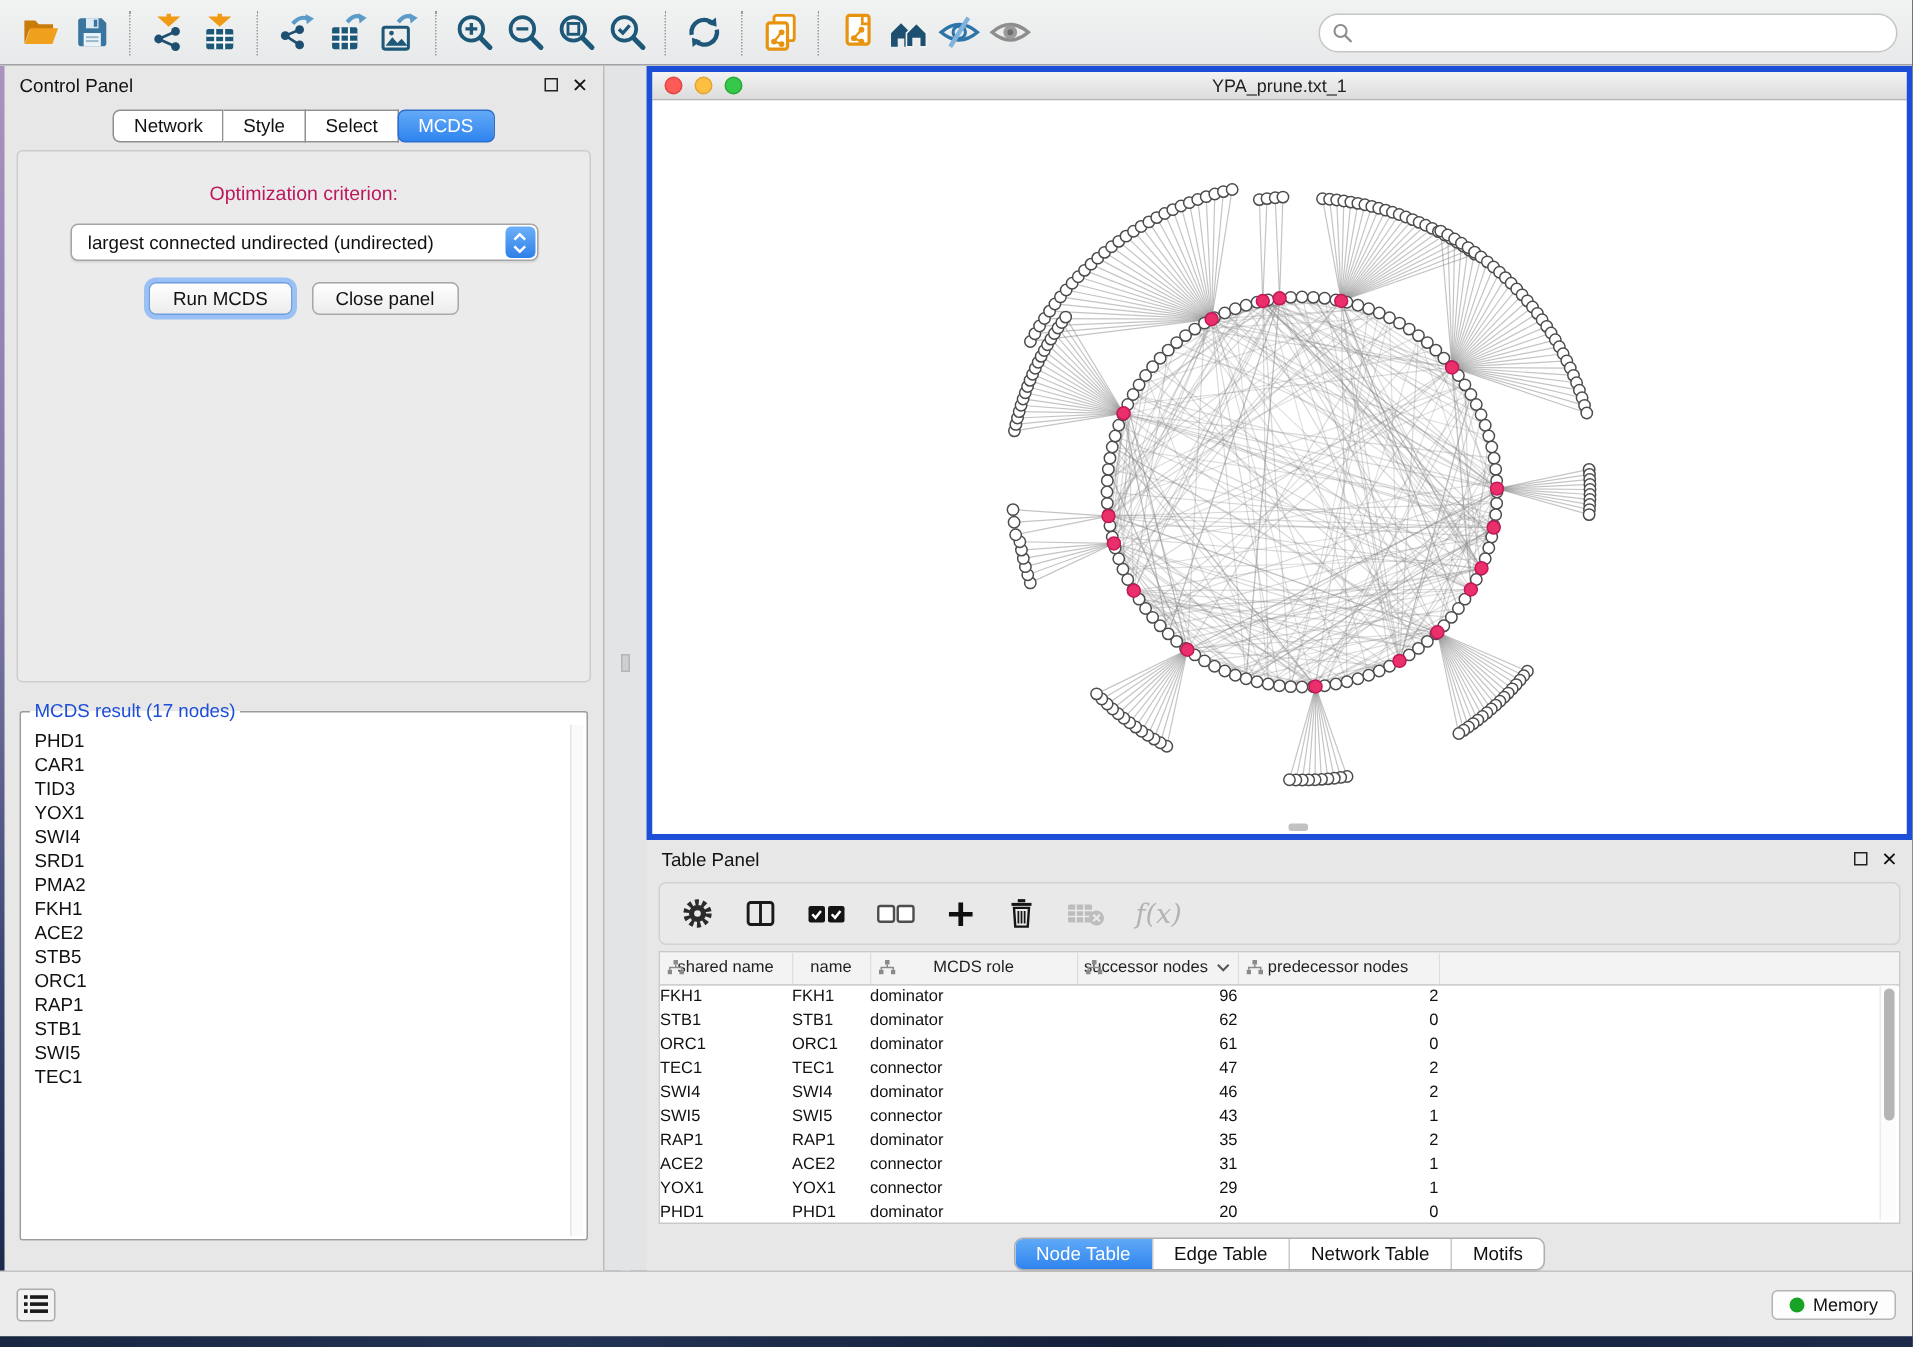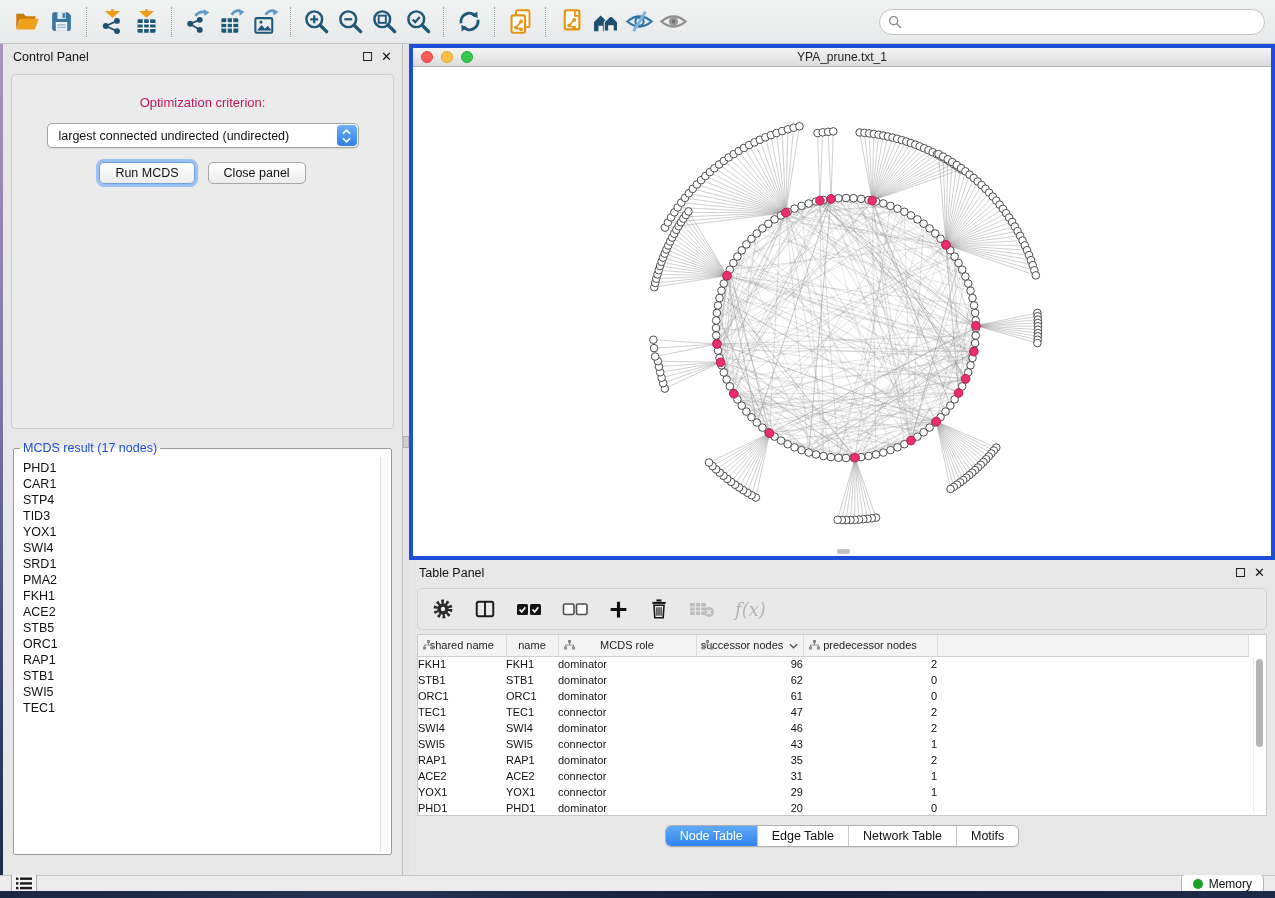--- a/index.html
+++ b/index.html
@@ -8,21 +8,21 @@
   .app{width:1275px;height:898px;display:flex;flex-direction:column;position:relative;}
 
   
   .toolbar{height:44px;background:linear-gradient(#f1f2f2,#e8e9ea);border-bottom:1px solid #c2c2c2;display:flex;align-items:center;padding:0 10px;flex:none;}
   .tbtn{width:34px;height:34px;display:flex;align-items:center;justify-content:center;border-radius:4px;flex:none;}
   .tsep{width:1px;height:30px;border-left:1px dotted #9a9a9a;margin:0 8px;flex:none;}
   .searchbox{margin-left:auto;width:386px;height:26px;background:#fff;border:1px solid #c6c6c6;border-radius:13px;display:flex;align-items:center;padding:0 8px;gap:5px;}
   .searchbox input{border:none;outline:none;flex:1;font-size:12px;font-family:inherit;background:transparent;}
 
   
-  .main{flex:1;display:flex;background:#e3e4e5;padding-left:3px;position:relative;min-height:0;}
+  .main{flex:1;display:flex;background:#e3e4e5;padding-left:3px;position:relative;min-height:0;gap:11px;}
   .wallstrip-left{position:absolute;left:0;top:0;bottom:0;width:3px;background:linear-gradient(#ab93c0,#7b74a5 45%,#32406b 80%,#1c2a4c);}
 
   
   .cpanel{width:400px;flex:none;background:#e7e7e7;border-right:1px solid #bcbcbc;display:flex;flex-direction:column;}
   .panel-titlebar{height:25px;display:flex;align-items:center;padding:0 10px;font-size:12.5px;color:#111;}
   .panel-titlebar .pt-icons{margin-left:auto;display:flex;gap:9px;align-items:center;}
   .float-glyph{width:9px;height:9px;border:1.6px solid #222;display:inline-block;}
   .close-glyph{font-size:13px;font-weight:bold;color:#111;line-height:9px;}
   .cp-tabs{display:flex;justify-content:center;margin-top:4px;height:22px;}
   .cp-tab{font-size:12.5px;padding:2px 13px;background:#fff;border:1px solid #8f8f8f;border-left:none;display:flex;align-items:center;color:#111;}
@@ -76,21 +76,21 @@
   td.c-num2{text-align:right;padding-right:119px;}
   .vscroll{position:absolute;top:22px;right:2px;bottom:2px;width:11px;background:#fcfcfc;border-left:1px solid #ececec;}
   .vthumb{position:absolute;top:2px;left:1.5px;width:7px;height:88px;background:#b5b5b5;border-radius:4px;}
   .tp-tabs{display:flex;justify-content:center;margin-top:9px;flex:none;}
   .seg-group{display:inline-flex;background:#fff;border:1px solid #aeaeae;border-radius:6px;overflow:hidden;box-shadow:0 1px 1px rgba(0,0,0,.06);}
   .seg{font-size:12.5px;padding:3px 14px;border-left:1px solid #c9c9c9;color:#111;display:flex;align-items:center;}
   .seg:first-child{border-left:none;}
   .seg.sel{background:linear-gradient(#60a9f7,#2e84ef);color:#fff;}
 
   
-  .statusbar{height:16px;flex:none;background:#ececec;border-top:1px solid #c4c4c4;display:flex;align-items:center;padding:0 11px;}
+  .statusbar{height:44px;flex:none;background:#ececec;border-top:1px solid #c4c4c4;display:flex;align-items:center;padding:0 11px;}
   .sb-left-btn{width:26px;height:22px;border:1px solid #ababab;border-radius:3px;display:flex;align-items:center;justify-content:center;background:#f2f2f2;}
   .memory-btn{margin-left:auto;display:flex;align-items:center;gap:6px;background:#fdfdfd;border:1px solid #b4b4b4;border-radius:4px;padding:2px 11px;font-size:12px;color:#111;}
   .mem-dot{width:10px;height:10px;border-radius:50%;background:#18a327;}
   .wallstrip-bottom{height:7px;flex:none;background:linear-gradient(90deg,#1a2742,#233354 30%,#141f38 60%,#1d2b4a);}
 </style>
 </head>
 <body>
 
 <div class="app">
 
@@ -248,20 +248,34 @@
   <div class="main">
     <div class="wallstrip-left"></div>
 
     <aside class="cpanel">
       <div class="panel-titlebar">
         <span>Control Panel</span>
         <span class="pt-icons">
           <span class="float-glyph"></span>
           <span class="close-glyph">✕</span>
         </span>
+      </div>
+      <div class="cp-tabs">
+        <div class="cp-tab">
+            <span>Network</span>
+          </div>
+        <div class="cp-tab">
+            <span>Style</span>
+          </div>
+        <div class="cp-tab">
+            <span>Select</span>
+          </div>
+        <div class="cp-tab sel">
+            <span>MCDS</span>
+          </div>
       </div>
       <div class="cp-card">
         <div class="opt-label">Optimization criterion:</div>
         <div class="dropdown">
           <span>largest connected undirected (undirected)</span>
           <span class="dd-stepper">
             <svg width="9" height="6" viewBox="0 0 10 6">
                 <path d="M1 5 L5 1 L9 5" fill="none" stroke="#fff" stroke-width="1.8"></path>
               </svg>
             <svg width="9" height="6" viewBox="0 0 10 6">
@@ -272,21 +286,20 @@
         <div class="btn-row">
           <button class="aqua-btn focused">Run MCDS</button>
           <button class="aqua-btn">Close panel</button>
         </div>
       </div>
       <fieldset class="mcds-fieldset">
         <legend>MCDS result (17 nodes)</legend>
         <div class="mcds-list">
           <div class="mcds-item">PHD1</div>
           <div class="mcds-item">CAR1</div>
-          <div class="mcds-item">STP4</div>
           <div class="mcds-item">TID3</div>
           <div class="mcds-item">YOX1</div>
           <div class="mcds-item">SWI4</div>
           <div class="mcds-item">SRD1</div>
           <div class="mcds-item">PMA2</div>
           <div class="mcds-item">FKH1</div>
           <div class="mcds-item">ACE2</div>
           <div class="mcds-item">STB5</div>
           <div class="mcds-item">ORC1</div>
           <div class="mcds-item">RAP1</div>

